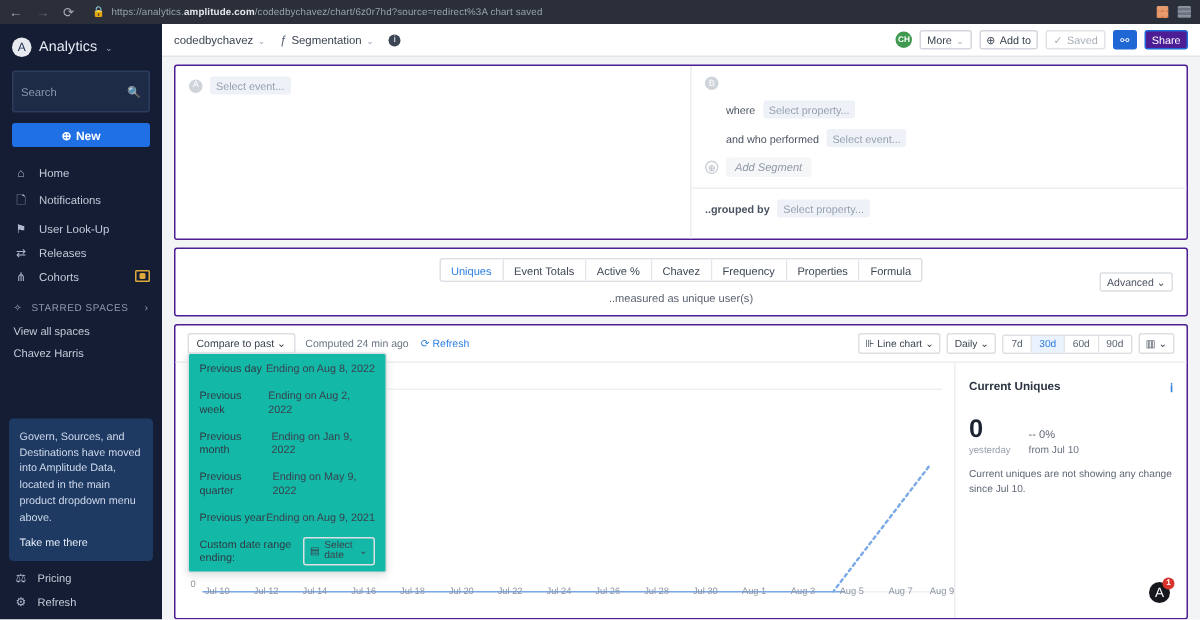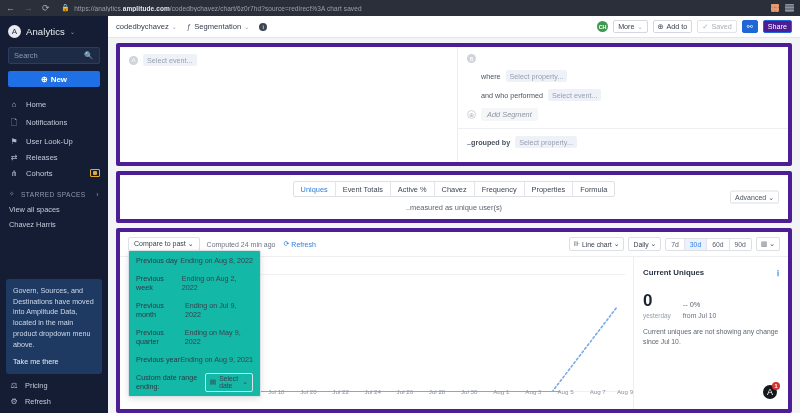--- a/index.html
+++ b/index.html
@@ -52,21 +52,21 @@
   .brand { display: flex; align-items: center; gap: 5px; padding: 9px 8px 7px 8px; }
   .brand-logo {
     width: 13px; height: 13px; border-radius: 50%;
     background: #e8eaf0; display: flex; align-items: center; justify-content: center;
     font-size: 8px; color: #1b2a4e;
   }
   .brand-name { font-size: 9.5px; color: #e9edf4; letter-spacing: .1px; }
   .caret { font-size: 6px; color: #9aa5bb; }
 
   .search-box {
-    margin: 2px 8px 0 8px; height: 17px; background: #1e2b47;
+    margin: 2px 8px 0 8px; height: 28px; background: #1e2b47;
     border: 1px solid #2b3c5e; border-radius: 2px;
     display: flex; align-items: center; padding: 0 5px; gap: 4px;
   }
   .search-box .ph { flex: 1; font-size: 7.5px; color: #8d98ae; }
   .search-box .mag { font-size: 7.5px; color: #b9c2d4; }
 
   .new-btn {
     margin: 7px 8px 0 8px; height: 16px; background: #1f6fe5; border-radius: 2px;
     display: flex; align-items: center; justify-content: center; gap: 3px;
     color: #fff; font-size: 8px; font-weight: bold;
@@ -133,21 +133,21 @@
     font-size: 7.2px; color: #39424f;
   }
   .btn.dim { color: #a8aeb9; border-color: #e0e3e8; }
   .btn.primary { background: #4c1d95; border-color: #2067d6; color: #fff; }
   .btn.square { padding: 0 4px; background: #2067d6; border-color:#2067d6; color:#fff; }
 
   
   .content { flex: 1; padding: 5px 8px 0 8px; overflow: hidden;
     display: flex; flex-direction: column; gap: 5px; }
 
-  .card { background: #fff; border: 4px solid #4c1d95; border-radius: 2px; }
+  .card { background: #fff; border: 1px solid #4c1d95; border-radius: 2px; }
 
   
   .module { display: flex; min-height: 98px; }
   .mod-left { flex: 1; padding: 7px 9px; border-right: 1px solid #edeef1; }
   .mod-right { width: 330px; padding: 7px 9px; position: relative; }
   .row-line { display: flex; align-items: center; gap: 5px; margin-bottom: 7px; }
   .circ {
     width: 9px; height: 9px; border-radius: 50%; background: #cfd3da;
     display: flex; align-items: center; justify-content: center;
     color: #fff; font-size: 6px; flex-shrink: 0;
@@ -467,21 +467,21 @@
           <div class="dd-row">
             <span>Previous day</span>
             <span class="right">Ending on Aug 8, 2022</span>
           </div>
           <div class="dd-row">
             <span>Previous week</span>
             <span class="right">Ending on Aug 2, 2022</span>
           </div>
           <div class="dd-row">
             <span>Previous month</span>
-            <span class="right">Ending on Jul 9, 2022</span>
+            <span class="right">Ending on Jan 9, 2022</span>
           </div>
           <div class="dd-row">
             <span>Previous quarter</span>
             <span class="right">Ending on May 9, 2022</span>
           </div>
           <div class="dd-row">
             <span>Previous year</span>
             <span class="right">Ending on Aug 9, 2021</span>
           </div>
           <div class="dd-row last">

